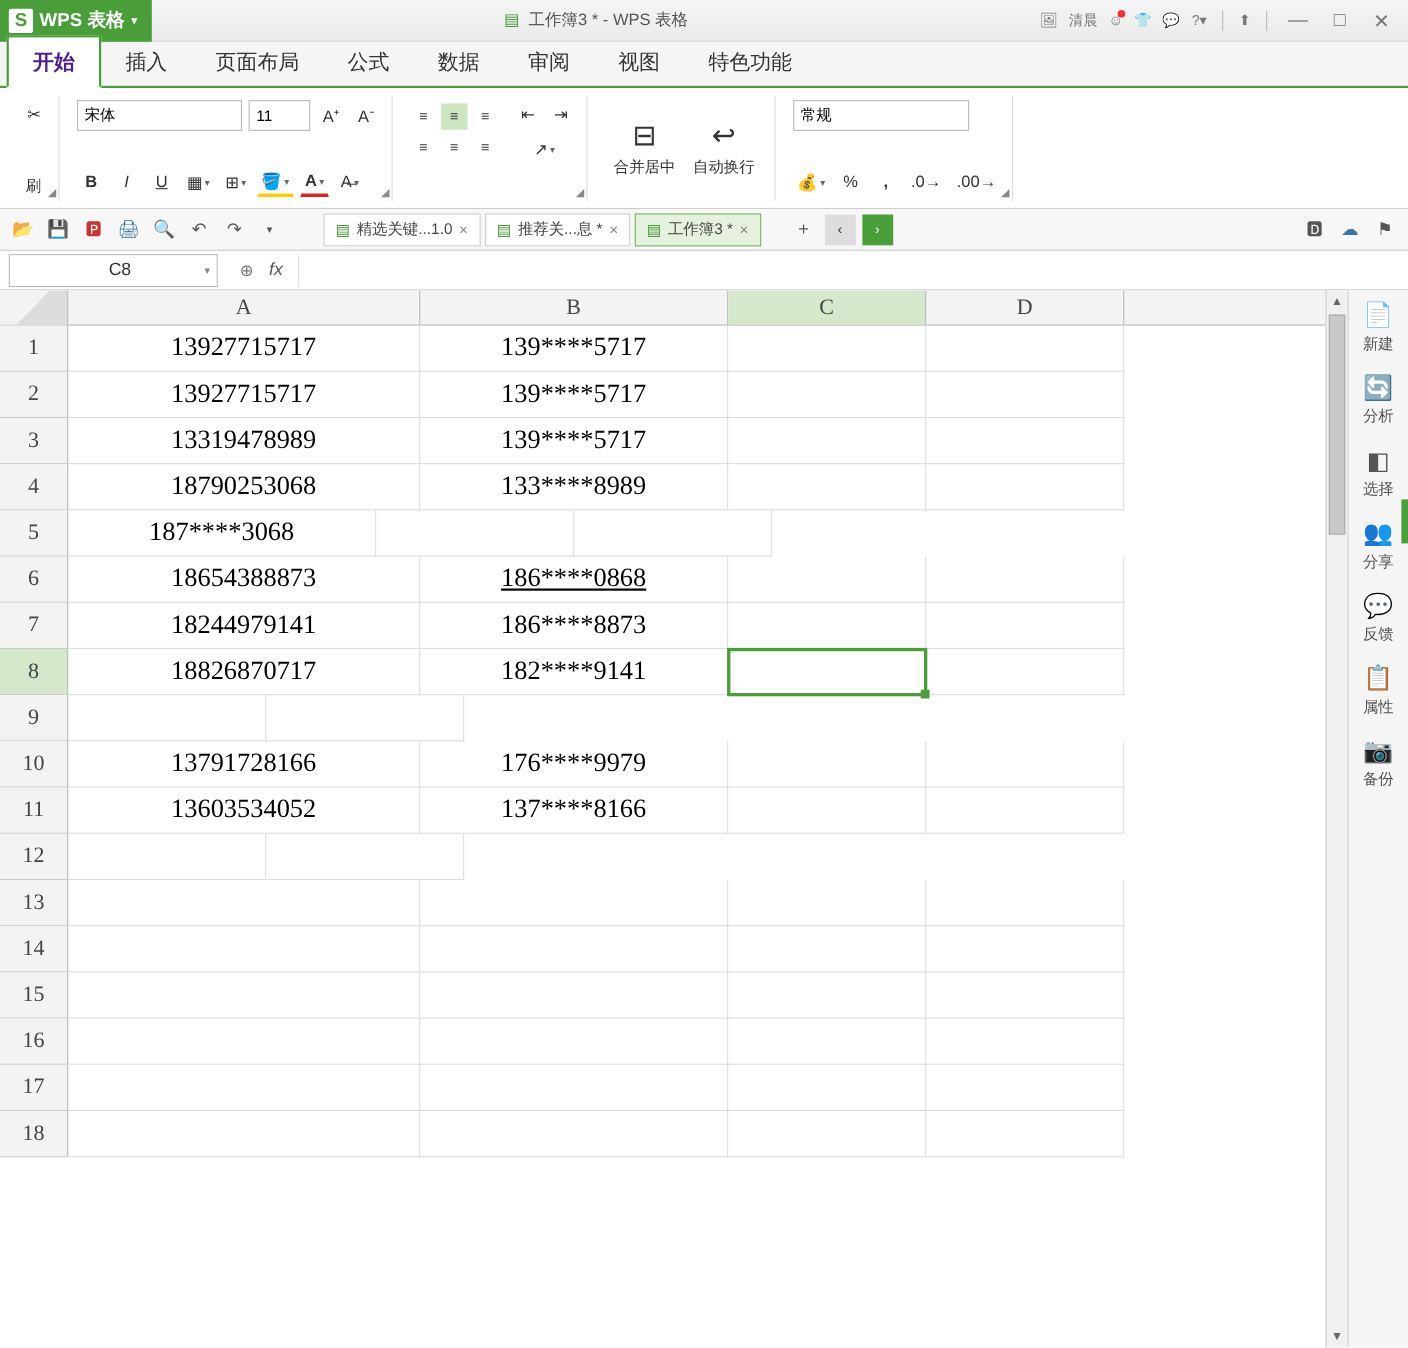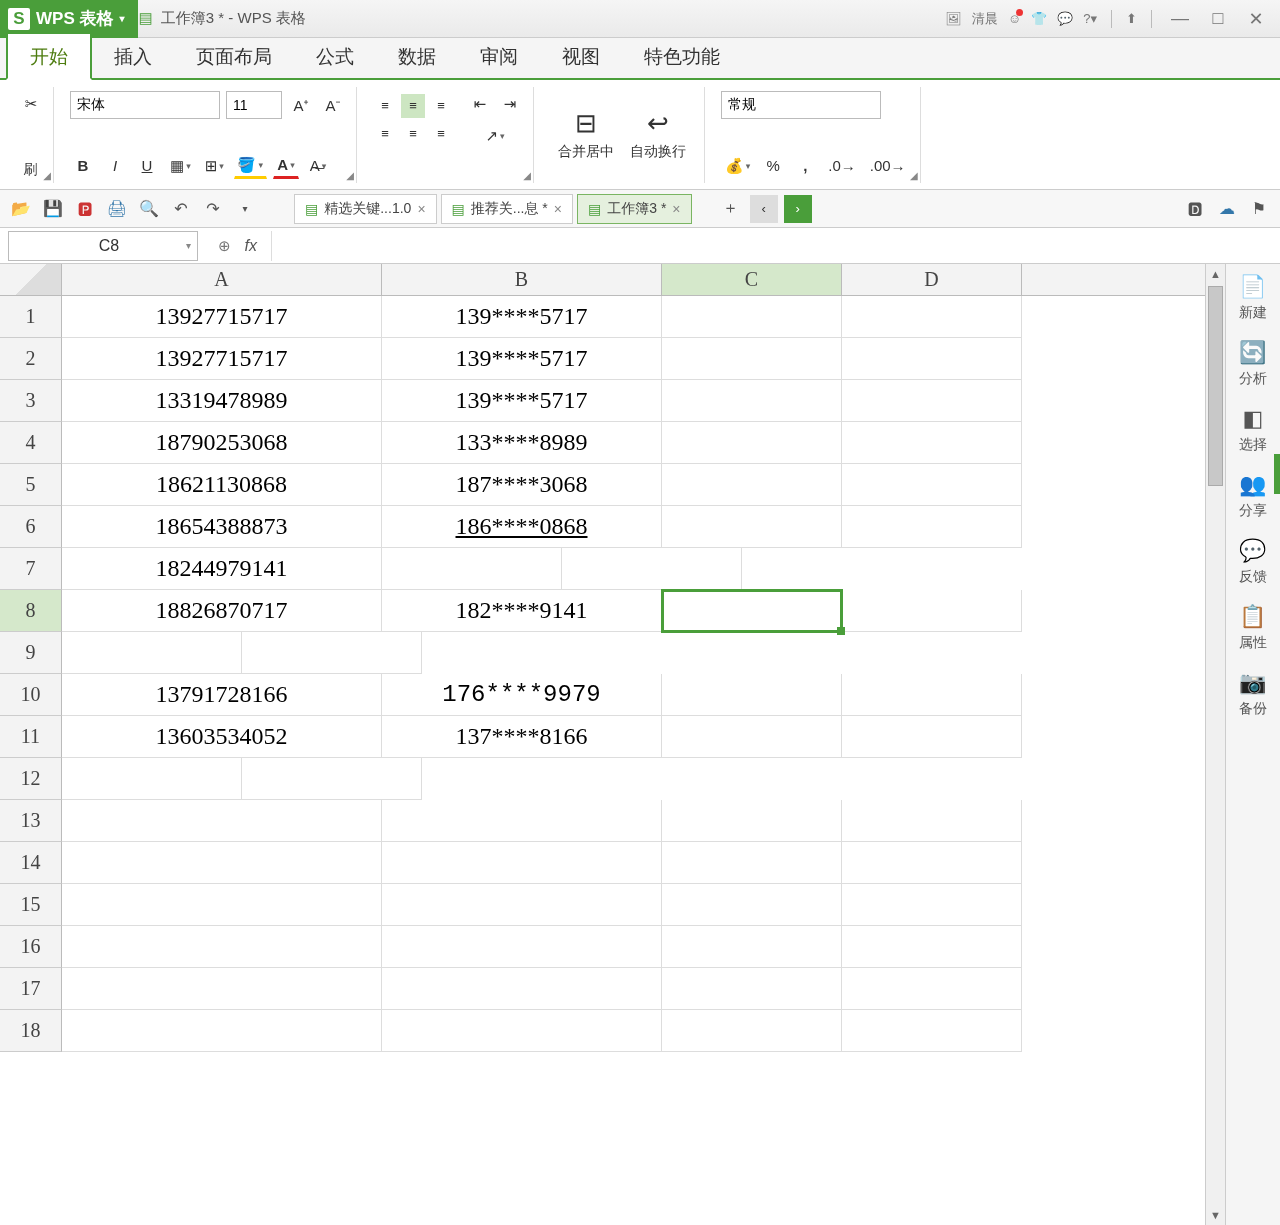--- a/index.html
+++ b/index.html
@@ -2,31 +2,31 @@
 <html><head>
 <meta charset="utf-8">
 <style>
 * { margin: 0; padding: 0; box-sizing: border-box; }
 body { font-family: "Microsoft YaHei", Arial, sans-serif; font-size: 13px; color: #333; background: #fff; width: 1280px; height: 1225px; overflow: hidden; position: relative; }
 
 
 .titlebar { height: 38px; background: linear-gradient(#f5f5f5,#eaeaea); display: flex; align-items: center; border-bottom: 1px solid #ccc; }
 .app-badge { background: #4a9e3a; color: #fff; height: 38px; display: flex; align-items: center; padding: 0 14px 0 8px; font-weight: bold; font-size: 17px; gap:6px;}
 .app-badge .s-logo{background:#fff;color:#4a9e3a;width:22px;height:22px;display:flex;align-items:center;justify-content:center;font-weight:bold;border-radius:2px;}
-.title-center { flex: 1; text-align: left; color: #555; font-size: 15px; }
+.title-center { flex: 1; text-align: center; color: #555; font-size: 15px; }
 .title-right { display: flex; align-items: center; gap: 10px; padding-right: 10px; color:#777; }
 .title-right .winbtn { width: 28px; text-align: center; font-size: 18px; cursor: pointer; }
 .notif-dot{position:relative;}
 .notif-dot::after{content:"";position:absolute;top:-2px;right:-2px;width:7px;height:7px;background:#e33;border-radius:50%;}
 .sep{width:1px;height:18px;background:#bbb;margin:0 4px;}
 
 
 .menu-tabs { height: 42px; display: flex; align-items: flex-end; background: #f5f5f5; border-bottom: 2px solid #4a9e3a; padding-left: 6px; }
 .menu-tab { padding: 10px 22px 8px; font-size: 19px; color: #333; cursor: pointer; }
-.menu-tab.active { background: #fff; border: 2px solid #4a9e3a; border-bottom: 2px solid #fff; margin-bottom: -2px; color:#4d7c0f; font-weight:400;}
+.menu-tab.active { background: #fff; border: 2px solid #4a9e3a; border-bottom: 2px solid #fff; margin-bottom: -2px; color:#4c1d95; font-weight:700;}
 
 
 .ribbon { height: 110px; background: #fff; border-bottom: 1px solid #ccc; display: flex; align-items: center; padding: 6px 8px; gap: 6px; }
 .ribbon-group { border-right: 1px solid #ddd; height: 96px; padding: 4px 10px; display: flex; flex-direction: column; justify-content: space-between; position:relative;}
 .ribbon-row { display: flex; align-items: center; gap: 6px; }
 .ribbon select, .ribbon input { border: 1px solid #bbb; height: 28px; padding: 0 6px; font-size: 14px; background:#fff;}
 .rbtn { min-width: 26px; height: 26px; display: flex; align-items: center; justify-content: center; border: 1px solid transparent; cursor: pointer; font-size: 15px; padding:0 3px;}
 .rbtn.caret::after{content:"▾";font-size:9px;margin-left:2px;color:#666;}
 .big-btn { display: flex; flex-direction: column; align-items: center; justify-content: center; gap: 4px; padding: 6px 8px; cursor: pointer; height:88px;}
 .big-btn .icon{font-size:26px;}
@@ -283,54 +283,54 @@
         </div>
         <div class="row">
           <div class="row-h">4</div>
           <div class="cell" style="width: 320px;">18790253068</div>
           <div class="cell" style="width: 280px;">133****8989</div>
           <div class="cell" style="width: 180px;"></div>
           <div class="cell" style="width: 180px;"></div>
         </div>
         <div class="row">
           <div class="row-h">5</div>
-          <div class="cell" style="width: 320px;">18621130868</div>
           <div class="cell" style="width: 280px;">187****3068</div>
           <div class="cell" style="width: 180px;"></div>
           <div class="cell" style="width: 180px;"></div>
         </div>
         <div class="row">
           <div class="row-h">6</div>
           <div class="cell" style="width: 320px;">18654388873</div>
           <div class="cell" style="width: 280px; text-decoration: underline;">186****0868</div>
           <div class="cell" style="width: 180px;"></div>
           <div class="cell" style="width: 180px;"></div>
         </div>
         <div class="row">
           <div class="row-h">7</div>
           <div class="cell" style="width: 320px;">18244979141</div>
+          <div class="cell" style="width: 280px;">186****8873</div>
           <div class="cell" style="width: 180px;"></div>
           <div class="cell" style="width: 180px;"></div>
         </div>
         <div class="row">
           <div class="row-h sel">8</div>
           <div class="cell" style="width: 320px;">18826870717</div>
           <div class="cell" style="width: 280px;">182****9141</div>
           <div class="cell selected" style="width: 180px;"></div>
           <div class="cell" style="width: 180px;"></div>
         </div>
         <div class="row">
           <div class="row-h">9</div>
           <div class="cell" style="width: 180px;"></div>
           <div class="cell" style="width: 180px;"></div>
         </div>
         <div class="row">
           <div class="row-h">10</div>
           <div class="cell" style="width: 320px;">13791728166</div>
-          <div class="cell" style="width: 280px; font-family: Liberation Mono, monospace;">176****9979</div>
+          <div class="cell" style="width: 280px;">176****9979</div>
           <div class="cell" style="width: 180px;"></div>
           <div class="cell" style="width: 180px;"></div>
         </div>
         <div class="row">
           <div class="row-h">11</div>
           <div class="cell" style="width: 320px;">13603534052</div>
           <div class="cell" style="width: 280px;">137****8166</div>
           <div class="cell" style="width: 180px;"></div>
           <div class="cell" style="width: 180px;"></div>
         </div>

